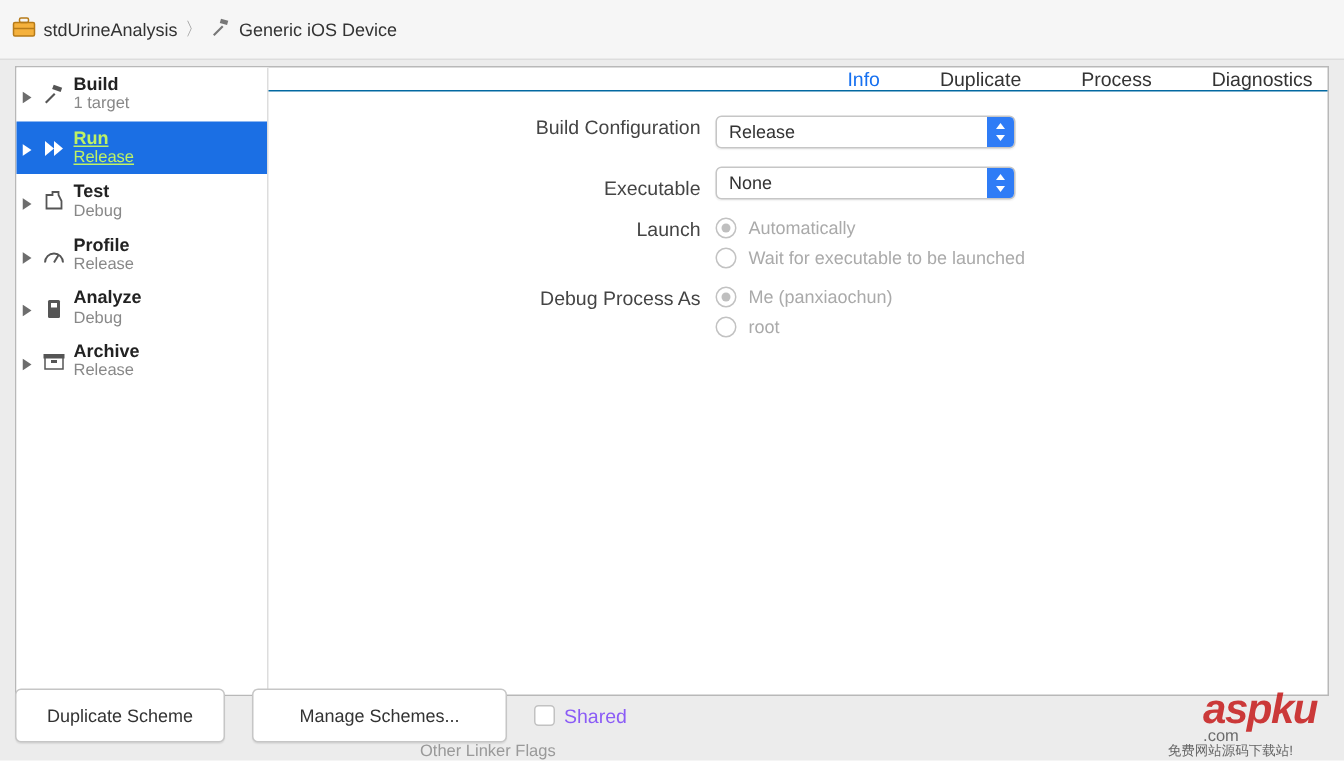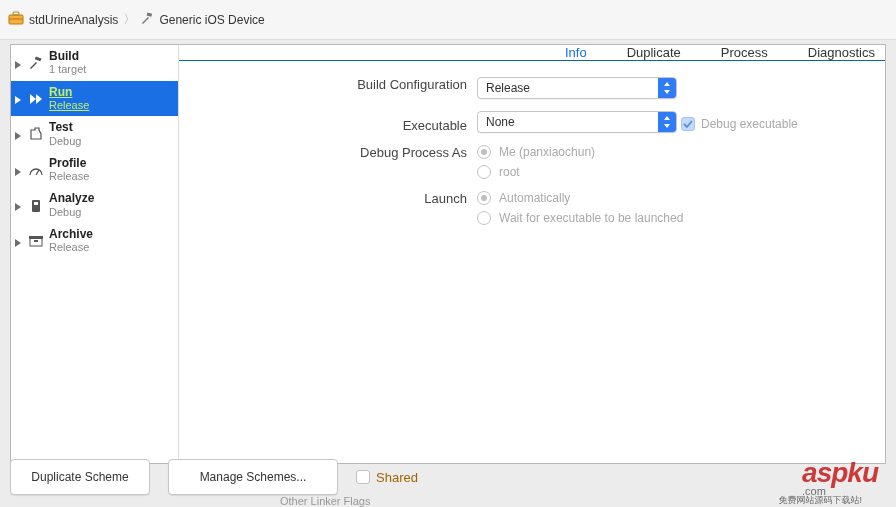--- a/index.html
+++ b/index.html
@@ -152,21 +152,21 @@
     background: #fff;
     border: 1px solid #c6c6c6;
     border-radius: 4px;
     font-size: 12px;
     box-shadow: 0 1px 1px rgba(0,0,0,0.08);
     display:flex; align-items:center; justify-content:center;
     cursor:pointer;
     min-width: 140px;
   }
   .shared-check {
-    display:flex; align-items:center; gap:6px; font-size:13px; color:#a16207;
+    display:flex; align-items:center; gap:6px; font-size:13px; color:#8b5cf6;
   }
   .watermark {
     position:absolute; right:18px; bottom:10px;
     font-family: Arial, sans-serif; font-size: 28px;
     font-weight: 800; font-style: italic;
     color:#c61a1a; opacity:0.85;
     letter-spacing:-1px;
   }
   .watermark .com { font-size:11px; font-style:normal; color:#555; font-weight:400; display:block; letter-spacing:0; margin-top:-4px;}
   .watermark-sub{
@@ -332,55 +332,47 @@
         <div style="display:flex;gap:4px;">
           <div class="select">
             <span>None</span>
             <span class="chev">
                 <svg width="8" height="12" viewBox="0 0 8 12">
                   <polygon points="4,0 7,4 1,4" fill="#fff"></polygon>
                   <polygon points="4,12 7,8 1,8" fill="#fff"></polygon>
                 </svg>
               </span>
           </div>
-          <div class="checkbox-row">
-            <span class="checkbox checked disabled">
-                <svg width="10" height="10" viewBox="0 0 10 10">
-                  <polyline points="1,5 4,8 9,2" fill="none" stroke="#5a8dd6" stroke-width="1.8"></polyline>
-                </svg>
-              </span>
-            <span>Debug executable</span>
+        </div>
+      </div>
+
+      <div class="form-row align-top">
+        <span class="form-label">Launch</span>
+        <div class="radio-col">
+          <div class="radio-row">
+            <span class="radio checked"></span>
+            <span>Automatically</span>
+          </div>
+          <div class="radio-row">
+            <span class="radio"></span>
+            <span>Wait for executable to be launched</span>
           </div>
         </div>
       </div>
 
       <div class="form-row align-top">
         <span class="form-label">Debug Process As</span>
         <div class="radio-col">
           <div class="radio-row">
             <span class="radio checked"></span>
             <span>Me (panxiaochun)</span>
           </div>
           <div class="radio-row">
             <span class="radio"></span>
             <span>root</span>
-          </div>
-        </div>
-      </div>
-
-      <div class="form-row align-top">
-        <span class="form-label">Launch</span>
-        <div class="radio-col">
-          <div class="radio-row">
-            <span class="radio checked"></span>
-            <span>Automatically</span>
-          </div>
-          <div class="radio-row">
-            <span class="radio"></span>
-            <span>Wait for executable to be launched</span>
           </div>
         </div>
       </div>
 
     </div>
   </div>
 </div>
 
 <div class="bottom-bar">
   <div class="btn">Duplicate Scheme</div>

